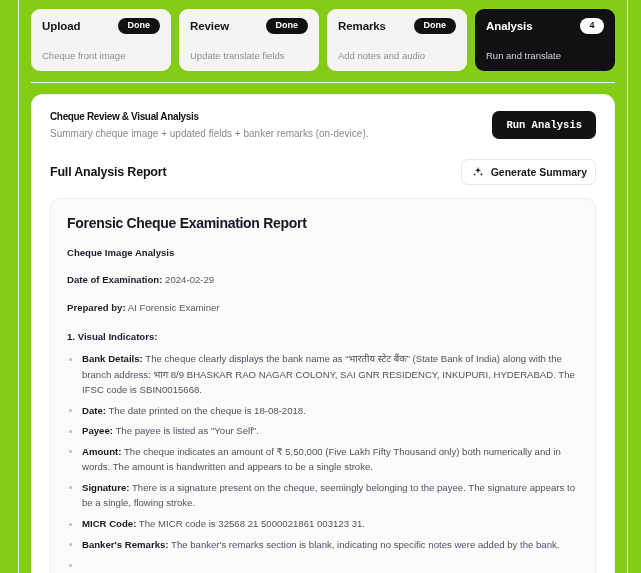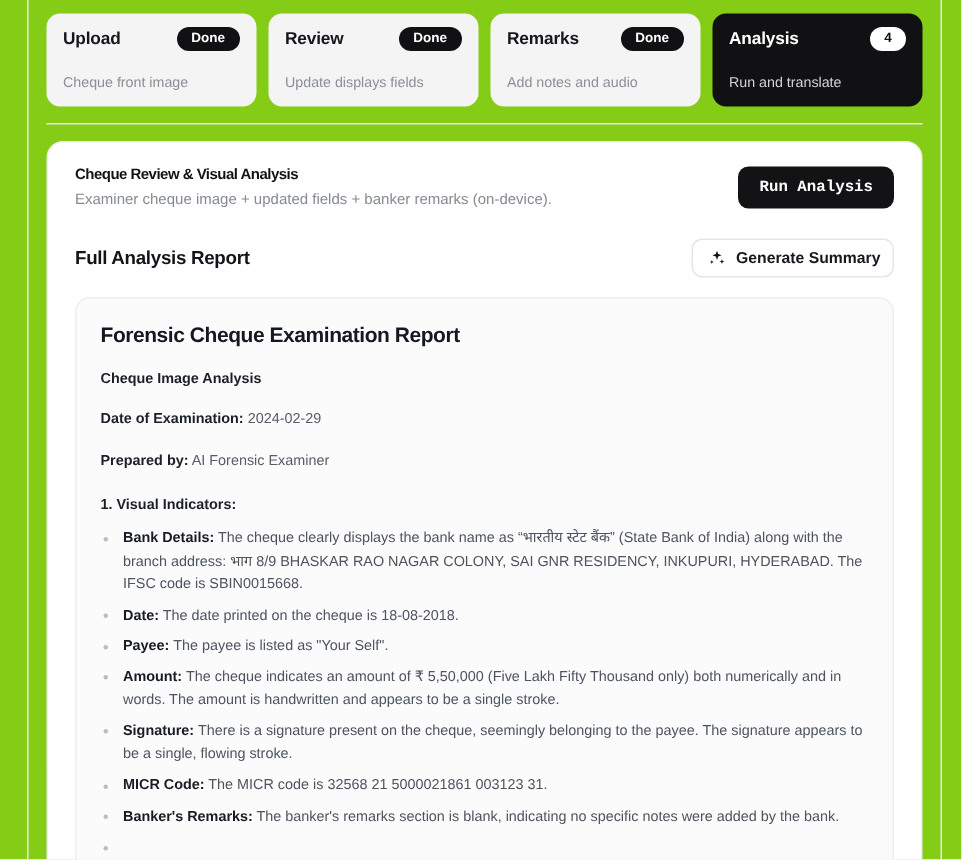--- a/index.html
+++ b/index.html
@@ -259,21 +259,21 @@
           <span class="badge">Done</span>
         </div>
         <div class="step-sub">Cheque front image</div>
       </div>
 
       <div class="step">
         <div class="step-top">
           <span class="step-title">Review</span>
           <span class="badge">Done</span>
         </div>
-        <div class="step-sub">Update displays fields</div>
+        <div class="step-sub">Update translate fields</div>
       </div>
 
       <div class="step">
         <div class="step-top">
           <span class="step-title">Remarks</span>
           <span class="badge">Done</span>
         </div>
         <div class="step-sub">Add notes and audio</div>
       </div>
 
@@ -287,21 +287,21 @@
 
     </div>
 
     <div class="hr"></div>
 
     <div class="card">
 
       <div class="card-head">
         <div>
           <h1 class="card-title">Cheque Review &amp; Visual Analysis</h1>
-          <div class="card-sub">Examiner cheque image + updated fields + banker remarks (on-device).</div>
+          <div class="card-sub">Summary cheque image + updated fields + banker remarks (on-device).</div>
         </div>
         <button class="btn-dark">Run Analysis</button>
       </div>
 
       <div class="section-row">
         <div class="section-title">Full Analysis Report</div>
         <button class="btn-ghost">
           <span>
             <svg class="sparkle-icon" width="12" height="12" viewBox="0 0 24 24" fill="#111113" aria-hidden="true">
               <path d="M12 2.2l1.55 4.6 4.6 1.55-4.6 1.55L12 14.5l-1.55-4.6-4.6-1.55 4.6-1.55L12 2.2z"></path>

